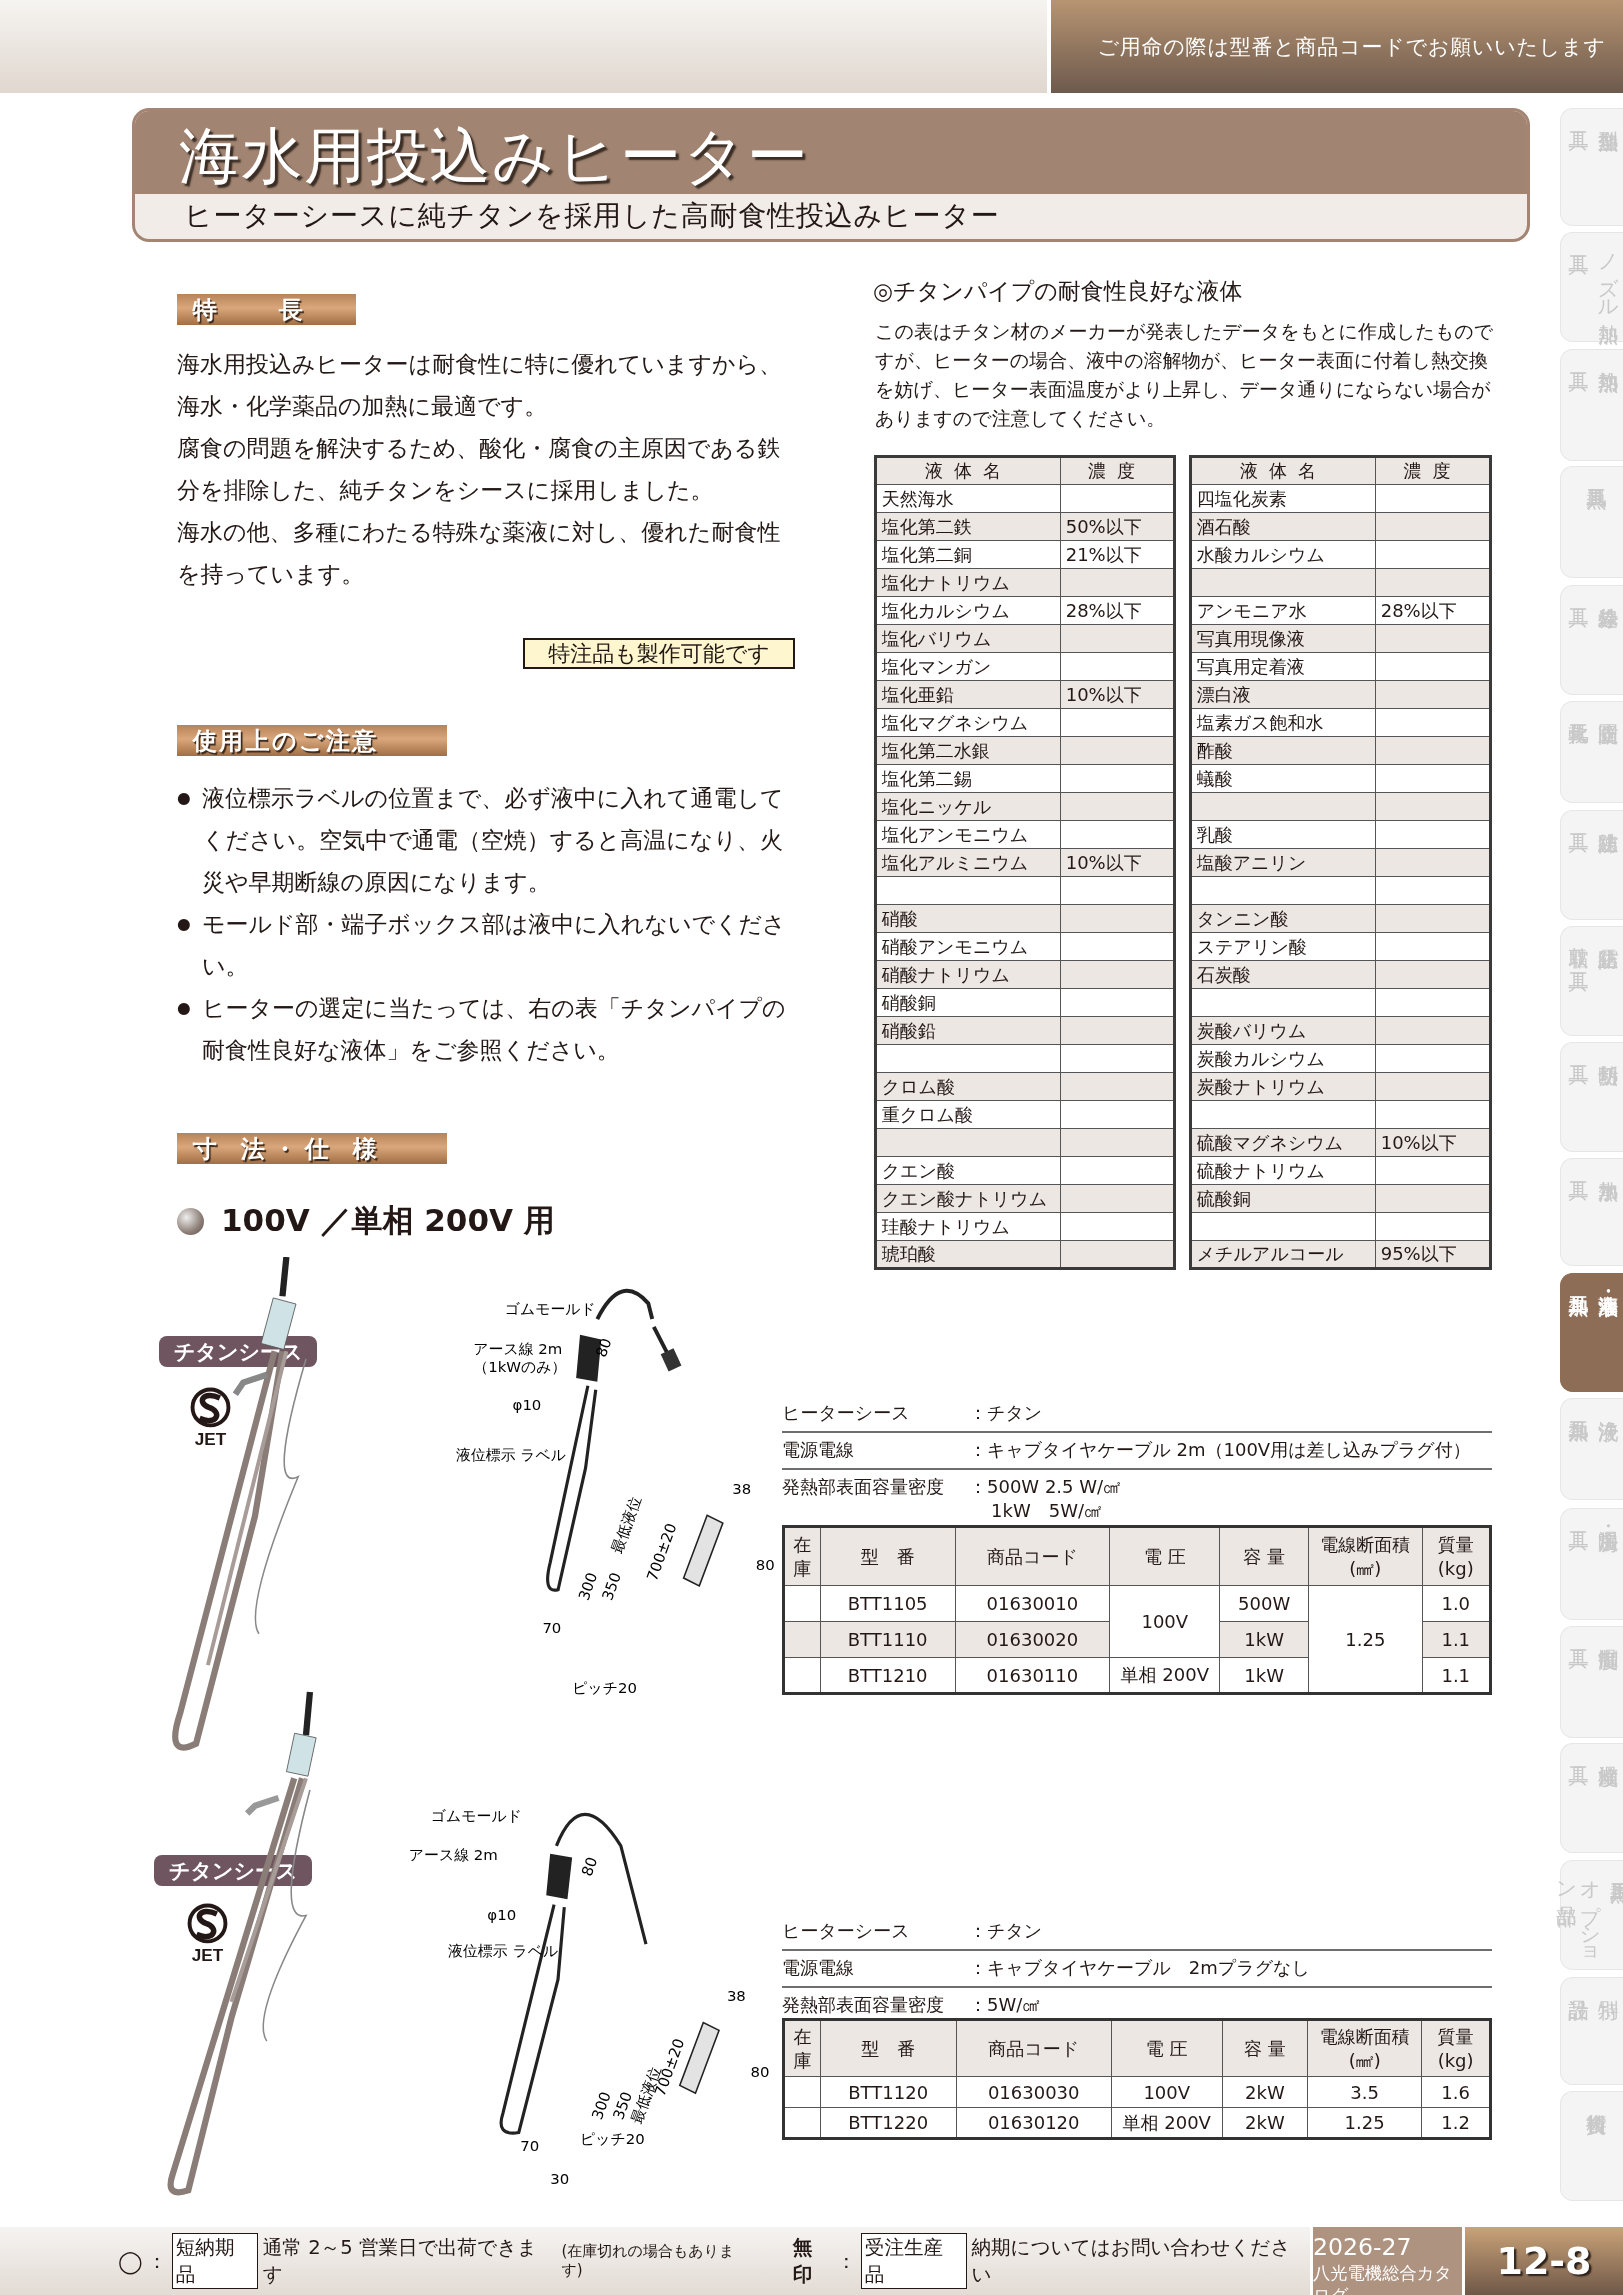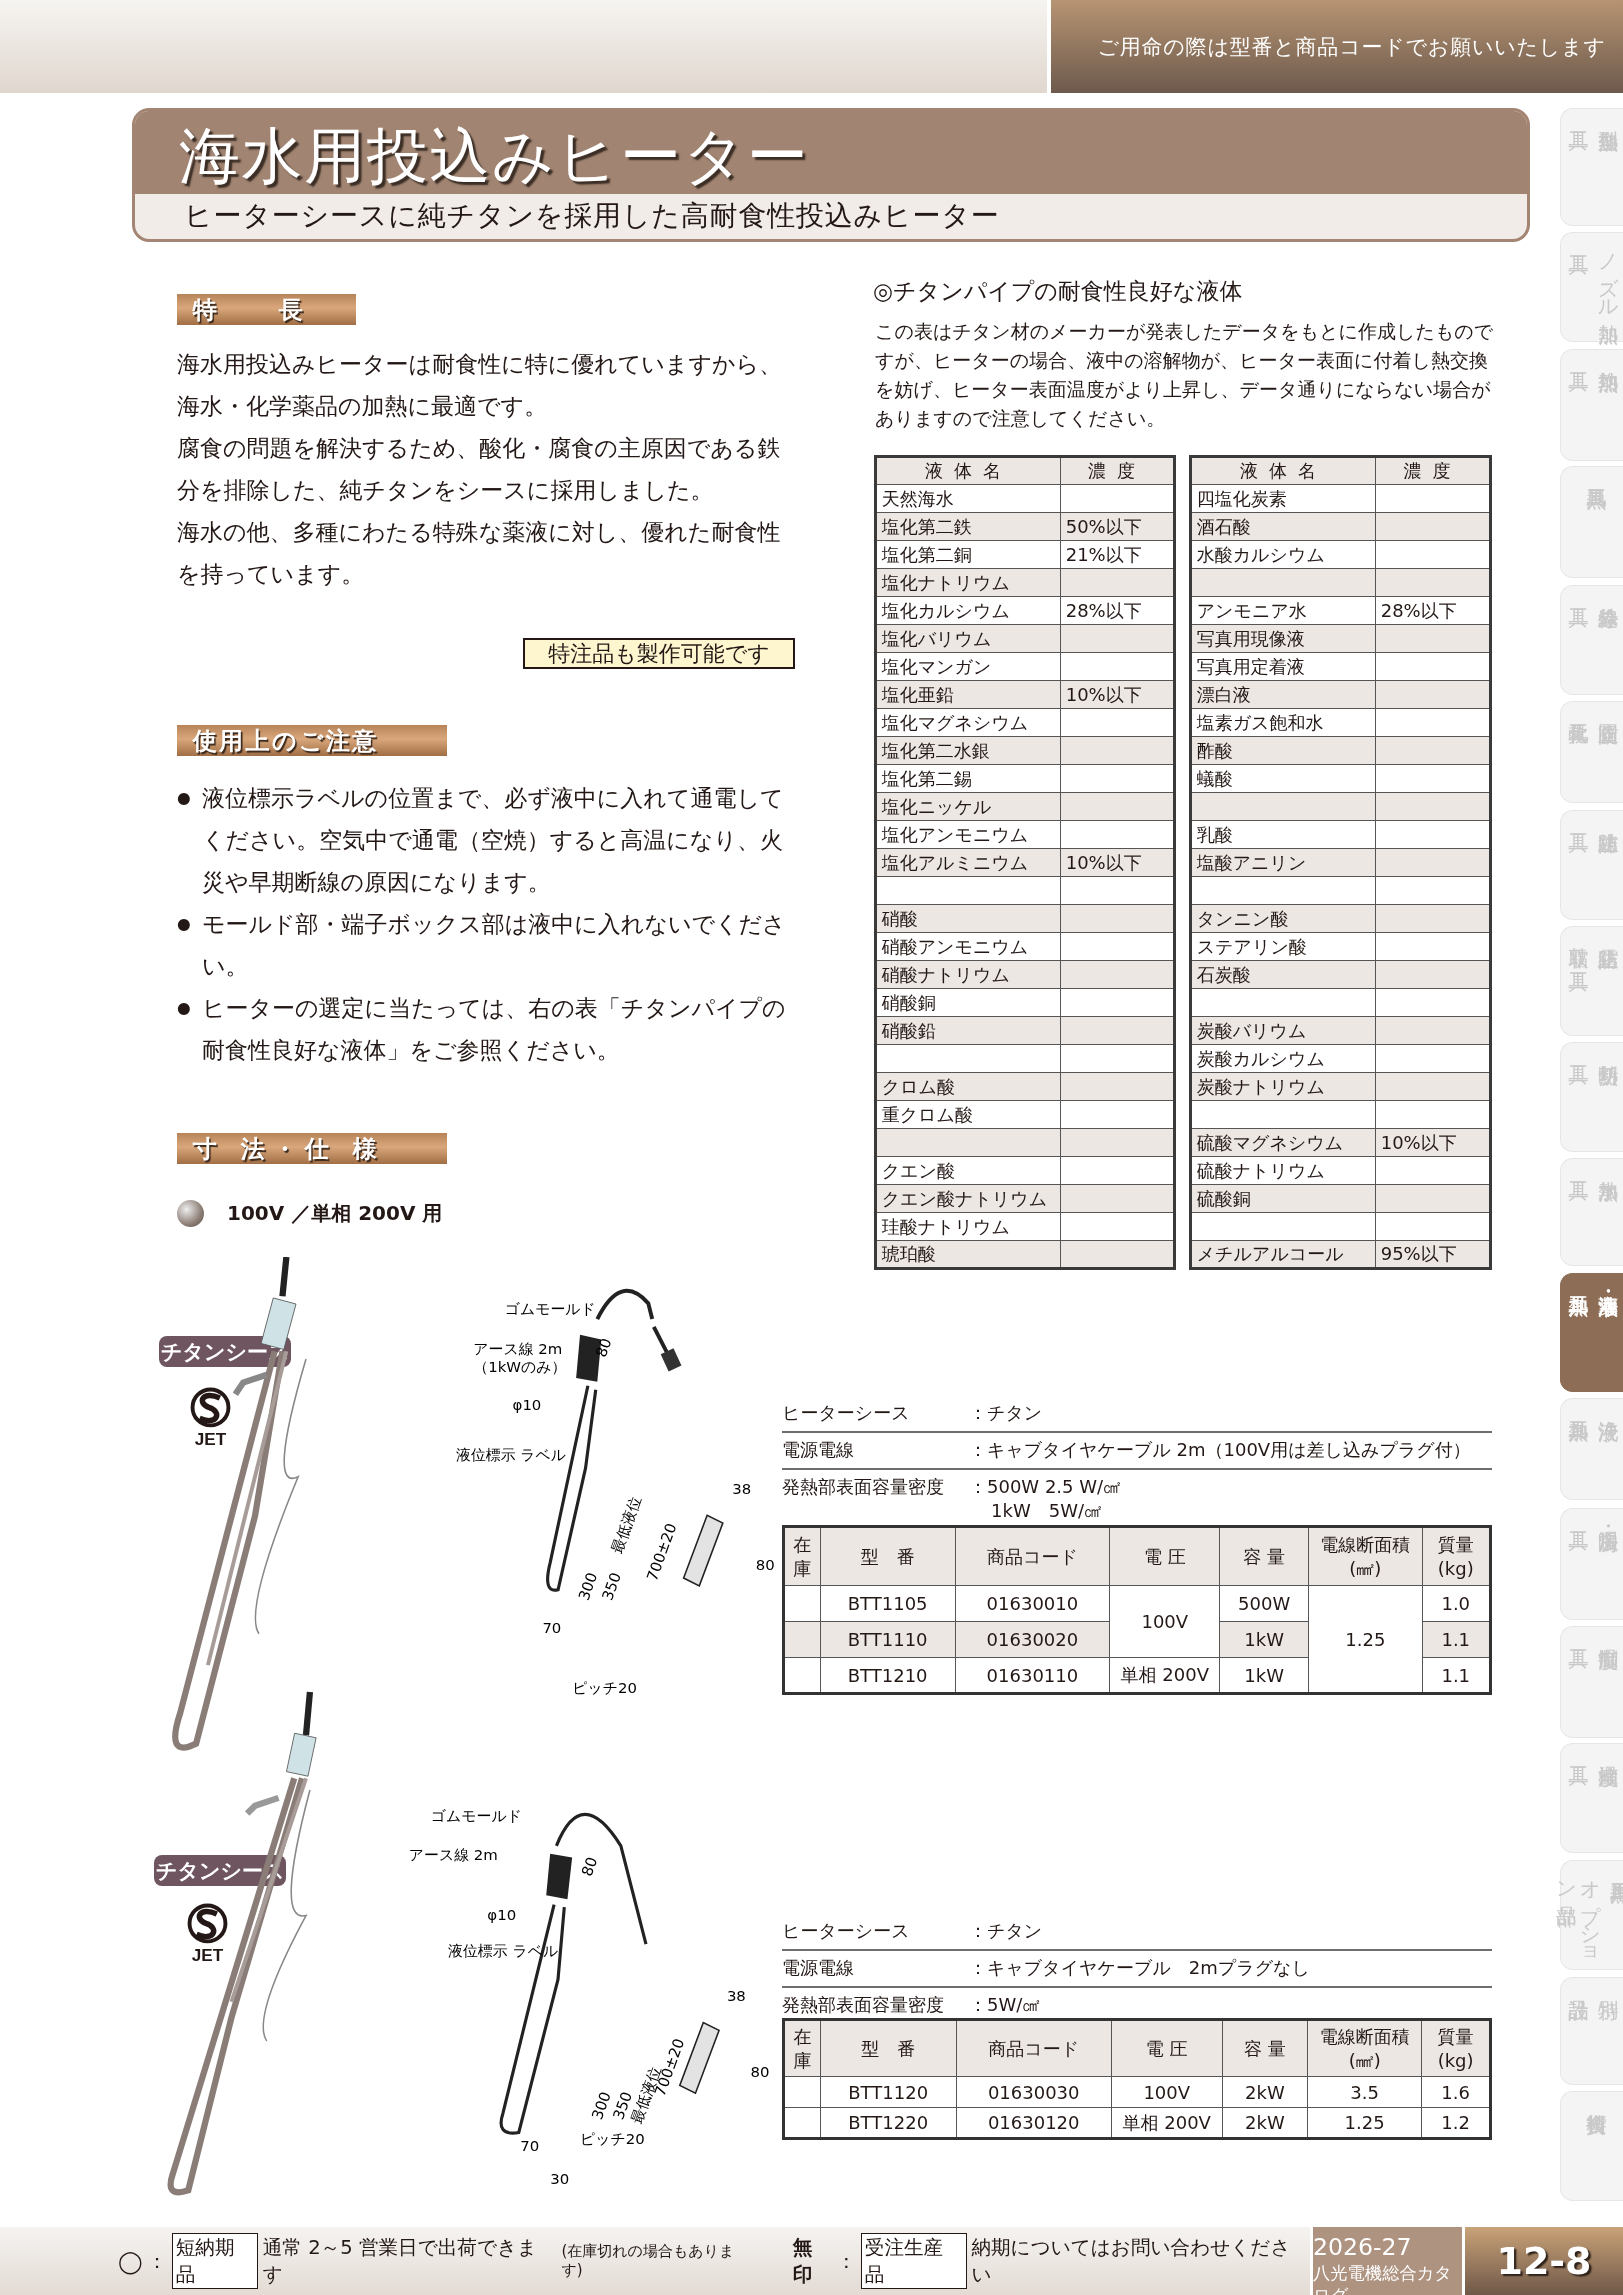--- a/index.html
+++ b/index.html
@@ -13,21 +13,21 @@
 .title-box{left:132px;top:108px;width:1398px;height:134px;border:3.1px solid #a48472;border-radius:17.3px;background:#f1ece8;overflow:hidden}
 .title-top{position:absolute;left:0;top:0;right:0;height:83px;background:#a18471}
 .title-main{position:absolute;left:44px;top:4.7px;font-size:61px;font-weight:normal;color:#fff;text-shadow:3.1px 3.1px 1.6px #3a2d25;letter-spacing:1.6px}
 .title-sub{position:absolute;left:49px;top:86px;font-size:28px;color:#231815;letter-spacing:0.8px}
 
 .sec{height:31px;background:linear-gradient(#b7845a,#d9a77b 45%,#a16e45);color:#fff;font-weight:bold;font-size:24px;text-shadow:1.6px 1.6px 0.8px #3d2a1d;display:flex;align-items:center;padding-left:15.7px;letter-spacing:4.7px}
 .body-txt{font-size:23px;line-height:42px;color:#231815}
 .special{left:523px;top:638px;width:272px;height:31px;background:#fdf6cf;border:2.4px solid #231815;font-size:22px;display:flex;align-items:center;justify-content:center}
 .bullets li{list-style:none;position:relative;padding-left:25px;font-size:23px;line-height:42px}
 .bullets li::before{content:"●";position:absolute;left:0;top:0;font-size:15.7px}
-.subhead{font-size:20px;font-weight:bold;display:flex;align-items:flex-start;gap:23px}
+.subhead{font-size:31px;font-weight:bold;display:flex;align-items:center;gap:17px}
 .ball{width:27px;height:27px;border-radius:50%;background:radial-gradient(circle at 35% 35%,#eee,#8d7f77 60%,#5a4e47)}
 
 .liq-title{font-size:23px}
 .liq-desc{font-size:19px;line-height:29px}
 table.liq{position:absolute;border-collapse:collapse;border:3.1px solid #3a3a3a}
 table.liq td,table.liq th{border:1.6px solid #555;height:28px;font-size:18px;font-weight:normal;padding:0 4.7px;white-space:nowrap}
 table.liq th{background:#ece7e3;letter-spacing:11px;text-align:center}
 table.liq tr:nth-child(even) td{background:#ece7e3}
 
 .spec-row{display:flex;font-size:18px;border-bottom:2.4px solid #6e6e6e;padding:4.7px 0 6.3px 0}
@@ -37,21 +37,21 @@
 table.prod th{background:#ece7e3;line-height:23.6px}
 
 .tab{position:absolute;left:1560px;width:64px;border:1.6px solid #e6e6e6;border-right:none;border-radius:12.6px 0 0 12.6px;background:#f4f4f4;color:#c9c9c9;font-size:20.4px;display:flex;flex-direction:row-reverse;justify-content:center;gap:6.3px;padding-top:6.3px}
 .tab .col{writing-mode:vertical-rl;text-orientation:upright;letter-spacing:0;line-height:23.6px}
 .tab.active{background:#8d6d56;color:#fff;border-color:#8d6d56}
 
 .foot{left:0;top:2227px;width:1310px;height:68px;background:linear-gradient(#f5f3f1,#e3dbd4);font-size:19.6px;display:flex;align-items:center;padding-left:118px;gap:4.7px}
 .boxed{border:1.6px solid #231815;padding:0 3.1px;background:#fff}
 .foot-cat{left:1313px;top:2227px;width:149px;height:68px;background:#ae9380;color:#fff;}
 .foot-page{left:1465px;top:2227px;width:158px;height:68px;background:linear-gradient(#c9a278,#6f5848);color:#fff;font-weight:bold;font-size:38px;display:flex;align-items:center;justify-content:center;text-shadow:2.4px 2.4px 1.6px #2c2019}
-.badge{height:31px;background:#6e5560;color:#fff;font-weight:bold;font-size:21px;border-radius:7.9px;display:flex;align-items:center;padding:0 2px}
+.badge{height:31px;background:#6e5560;color:#fff;font-weight:bold;font-size:21px;border-radius:7.9px;display:flex;align-items:center;padding:0 15px}
 .lbl{font-size:19px;color:#231815}
 </style>
 </head>
 <body>
 
 <div class="abs hdr-left"></div>
 <div class="abs hdr-right">
     <span>ご用命の際は型番と商品コードでお願いいたします</span>
   </div>
 

